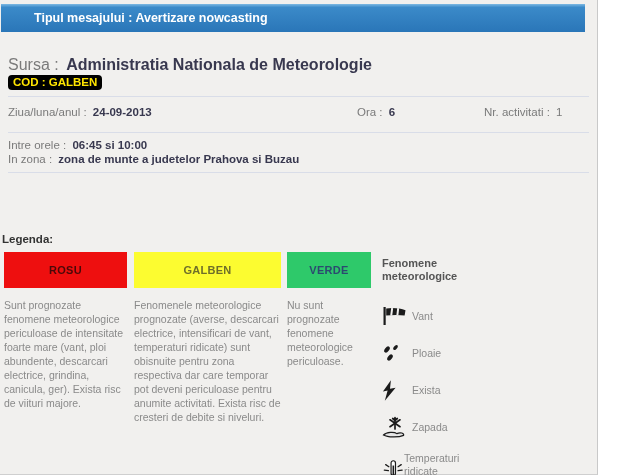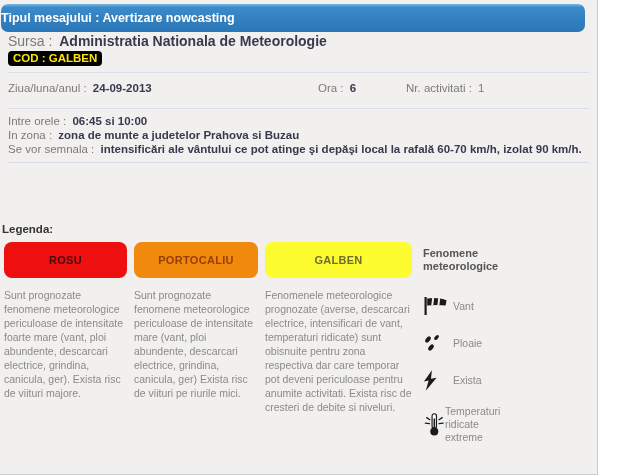--- a/index.html
+++ b/index.html
@@ -1,46 +1,46 @@
 <!DOCTYPE html>
 <html><head>
 <meta charset="utf-8">
 <style>
   * { margin:0; padding:0; box-sizing:border-box; }
   html,body { width:620px; height:475px; background:#fff; overflow:hidden;
     font-family:"Liberation Sans", sans-serif; }
   .page { position:relative; width:620px; height:475px; background:#fff; }
   .content { position:absolute; left:0; top:0; width:598px; height:475px;
     background:#f1f0ee; border-right:1px solid #c9c9c9; border-bottom:1px solid #cfcfcf; }
-  .topbar { margin:4px 12px 0 1px; height:28px; line-height:28px; 
+  .topbar { margin:4px 12px 0 1px; height:28px; line-height:28px; padding-left:33px;
     background:linear-gradient(180deg,#7db9e3 0%, #3b8ac9 12%, #2a76b8 100%);
-    color:#fff; font-weight:bold; font-size:12.5px;border-radius:7px; }
+    color:#fff; font-weight:bold; font-size:12.5px; }
   .pad { padding:0 8px; }
   .lbl { color:#7a7a7a; margin-right:3px; }
   b.val { color:#38384f; font-weight:bold; }
-  .sursa-row { margin-top:2px; font-size:14px; line-height:14px; }
+  .sursa-row { margin-top:26px; font-size:16px; line-height:14px; }
   .cod-badge { display:inline-block; margin-top:3px; background:#000; color:#ffe500;
     font-weight:bold; font-size:11.5px; padding:1px 5px 2px 5px; border-radius:4px; }
   .sep { border:0; border-top:1px solid #d9dde8; margin:6px 8px 0 8px; }
-  .meta-row { display:flex; font-size:11.5px; padding:8px 8px 7px 8px; line-height:14px; }
+  .meta-row { display:flex; font-size:11.5px; padding:8px 8px 7px 8px; line-height:14px;gap:39px; }
   .meta-date { width:310px; }
   .meta-hour { width:88px; }
   .details { margin-top:5px; font-size:11.5px; line-height:14px; padding-right:10px; }
   .details p { margin:0 0 0 0; }
   .signal { text-align:justify; }
   .legend-block { margin-top:60px; }
   .legend-title { font-size:11.5px; font-weight:bold; color:#333; padding-left:2px; }
   .legend-row { display:flex; margin-top:7px; padding-left:4px; align-items:flex-start; }
   .lv-col1 { width:123px; }
   .lv-col2 { width:124px; margin-left:7px; }
   .lv-col3 { width:147px; margin-left:7px; }
   .lv-col4 { width:84px; margin-left:6px; }
   .ph-col  { width:96px; margin-left:11px; }
   .level-box { height:36px; display:flex; align-items:center; justify-content:center;
-    font-weight:bold; font-size:11px; letter-spacing:0.3px;border-radius:8px; }
+    font-weight:bold; font-size:11px; letter-spacing:0.3px; }
   .level-desc { margin-top:10px; font-size:10.5px; color:#8a8a8a; line-height:14px; }
   .ph-title { height:36px; display:flex; align-items:center; justify-content:center;
     text-align:left; font-weight:bold; font-size:11px; color:#555; line-height:13px; }
   .ph-list { margin-top:16px; display:flex; flex-direction:column; }
   .ph-item { display:flex; align-items:center; margin-bottom:13px; min-height:24px; }
   .ph-ico { width:30px; display:flex; justify-content:flex-start; align-items:center; }
   .ph-lab { font-size:10.5px; color:#8a8a8a; line-height:13px; }
   svg { display:block; }
 </style>
 </head>
@@ -84,48 +84,44 @@
 
     <div class="details pad">
       <p>
         <span class="lbl">Intre orele :</span>
         <b class="val">06:45 si 10:00</b>
       </p>
       <p>
         <span class="lbl">In zona :</span>
         <b class="val">zona de munte a judetelor Prahova si Buzau</b>
       </p>
-      <p class="signal">
-        <span class="lbl">Se vor semnala :</span>
-        <b class="val">intensificări ale vântului ce pot atinge şi depăşi local la rafală 60-70 km/h, izolat 90 km/h.</b>
-      </p>
     </div>
 
     <hr class="sep">
 
     <div class="legend-block">
       <div class="legend-title">Legenda:</div>
 
       <div class="legend-row">
 
         <div class="lv-col1">
           <div class="level-box" style="background: rgb(238, 15, 15); color: rgb(74, 9, 9);">ROSU</div>
           <div class="level-desc">Sunt prognozate fenomene meteorologice periculoase de intensitate foarte mare (vant, ploi abundente, descarcari electrice, grindina, canicula, ger). Exista risc de viituri majore.</div>
         </div>
 
-        <div class="lv-col2">
-          <div class="level-box" style="background: rgb(241, 137, 13); color: rgb(150, 63, 5);">PORTOCALIU</div>
-          <div class="level-desc">Sunt prognozate fenomene meteorologice periculoase de intensitate mare (vant, ploi abundente, descarcari electrice, grindina, canicula, ger) Exista risc de viituri pe riurile mici.</div>
-        </div>
 
         <div class="lv-col3">
           <div class="level-box" style="background: rgb(252, 252, 48); color: rgb(110, 110, 42);">GALBEN</div>
           <div class="level-desc">Fenomenele meteorologice prognozate (averse, descarcari electrice, intensificari de vant, temperaturi ridicate) sunt obisnuite pentru zona respectiva dar care temporar pot deveni periculoase pentru anumite activitati. Exista risc de cresteri de debite si niveluri.</div>
         </div>
 
+        <div class="lv-col4">
+          <div class="level-box" style="background: rgb(46, 201, 106); color: rgb(44, 74, 112);">VERDE</div>
+          <div class="level-desc">Nu sunt prognozate fenomene meteorologice periculoase.</div>
+        </div>
 
         <div class="ph-col">
           <div class="ph-title">Fenomene meteorologice</div>
           <div class="ph-list">
 
             <div class="ph-item">
               <span class="ph-ico">
                 <svg viewBox="0 0 26 20" width="26" height="20">
                   <rect x="1.5" y="1" width="2.2" height="18" fill="#1b1b1b"></rect>
                   <path d="M4.2 2.5 C10 1.4 18 1.9 23.5 4.3 L22.6 9.6 C17 8.6 10 8.8 4.2 9.6 Z" fill="#1b1b1b"></path>
@@ -148,20 +144,34 @@
 
             <div class="ph-item">
               <span class="ph-ico">
                 <svg viewBox="0 0 16 22" width="15" height="21">
                   <path d="M9.5 0 L1 12 L6 11 L3 22 L14.5 8 L8.5 9 Z" fill="#1b1b1b"></path>
                 </svg>
               </span>
               <span class="ph-lab">Exista</span>
             </div>
 
+            <div class="ph-item">
+              <span class="ph-ico">
+                <svg viewBox="0 0 24 22" width="24" height="22">
+                  <g stroke="#1b1b1b" stroke-width="1.7" stroke-linecap="round">
+                    <path d="M13 1.5 L13 13"></path>
+                    <path d="M8 3.8 L18 10.7"></path>
+                    <path d="M18 3.8 L8 10.7"></path>
+                    <path d="M10.7 2.5 L13 4.6 L15.3 2.5"></path>
+                  </g>
+                  <path d="M1.5 19 C4.5 15.8 12.5 15.6 14.8 17.6 C18.5 15.9 22.2 17.2 21.6 19.4 C16.5 21.6 5.8 21.5 1.5 19 Z" fill="#e6e6e6" stroke="#1b1b1b" stroke-width="1.2"></path>
+                </svg>
+              </span>
+              <span class="ph-lab">Zapada</span>
+            </div>
 
             <div class="ph-item">
               <span class="ph-ico">
                 <svg viewBox="0 0 24 26" width="22" height="25">
                   <g stroke="#1b1b1b" stroke-width="1.4" stroke-linecap="round">
                     <path d="M4 5.5 L7.5 7.8"></path>
                       <path d="M2.5 11.5 L7 12"></path>
                     <path d="M21 5.5 L17.5 7.8"></path>
                       <path d="M22 11.5 L17.5 12"></path>
                   </g>

